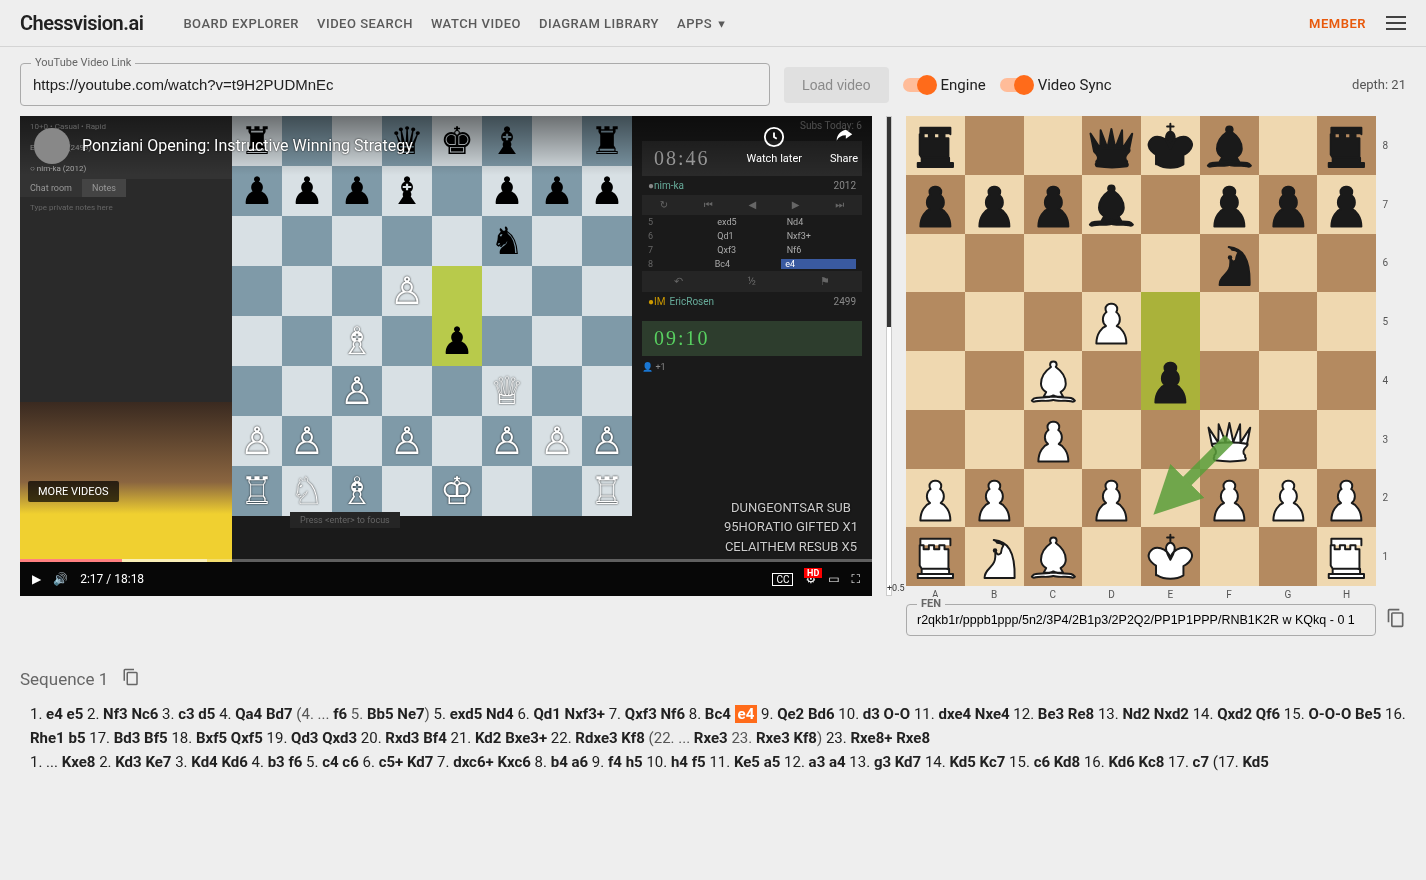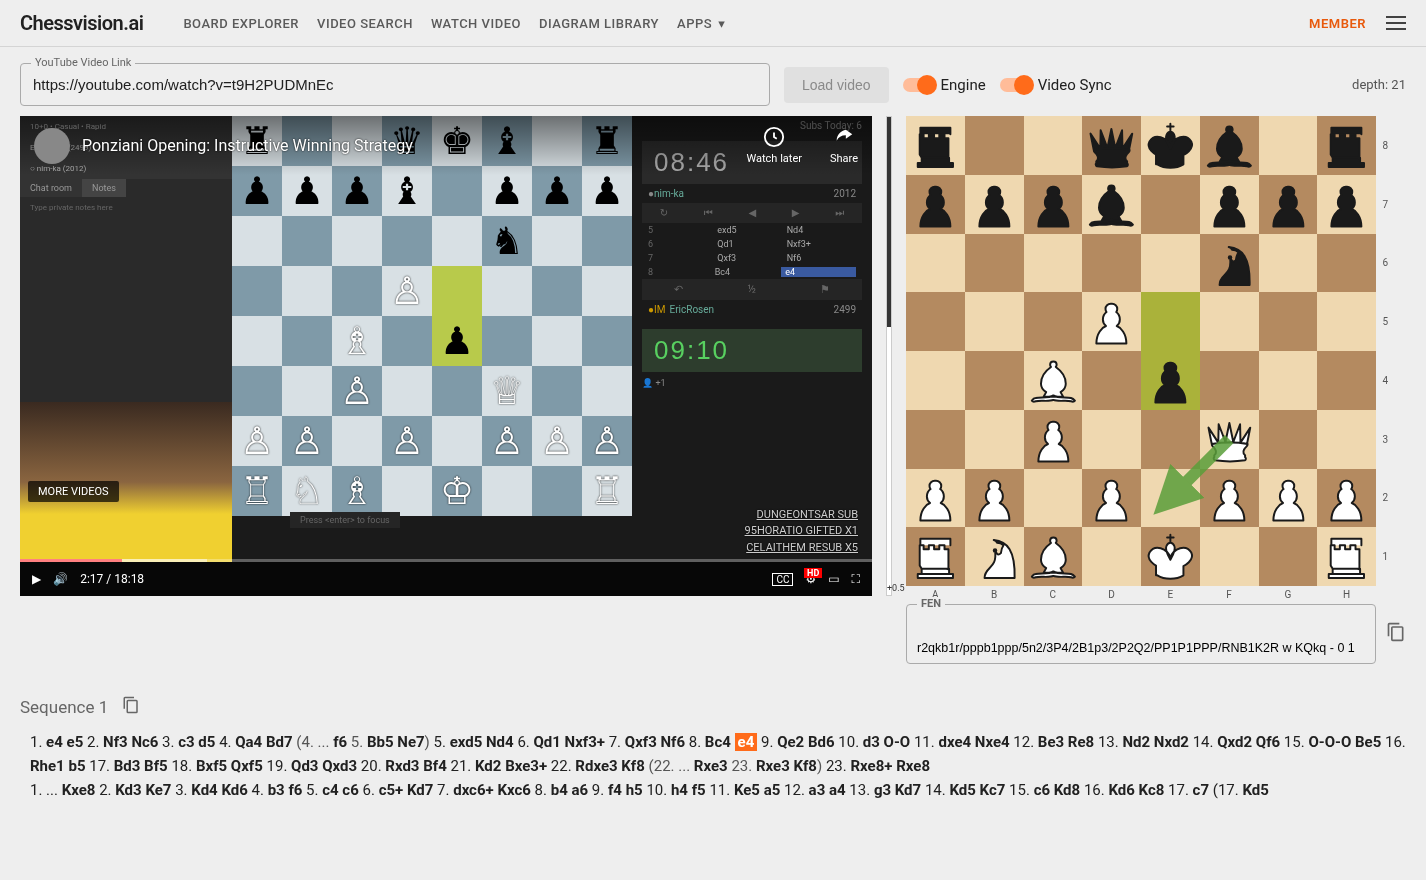--- a/index.html
+++ b/index.html
@@ -54,30 +54,30 @@
   .sq { position: absolute; width: 50px; height: 50px; }
   .sq.l { background: #d8e0e4; }
   .sq.d { background: #7f9aa8; }
   .sq.hl { background: #b8ca4b !important; }
   .piece { font-size: 38px; text-align: center; line-height: 50px; }
   .piece.w { color: #fff; text-shadow: 0 0 2px #000; }
   .piece.b { color: #000; }
 
   .vp-right { flex: 1; background: #1a1a1a; padding: 0 10px; font-size: 11px; }
   .vp-subs { text-align: right; color: #888; font-size: 10px; padding-top: 4px; }
-  .vp-clock { font-size: 26px; color: #aaa; background: #2a2a2a; padding: 6px 12px; margin-top: 10px; letter-spacing: 2px; font-family: Liberation Sans, sans-serif; }
+  .vp-clock { font-size: 20px; color: #aaa; background: #2a2a2a; padding: 6px 12px; margin-top: 10px; letter-spacing: 2px; font-family: Liberation Serif, serif; }
   .vp-clock.active { color: #58d060; background: #2d3d2d; }
   .vp-player { font-size: 10px; color: #888; padding: 4px 6px; display: flex; }
   .vp-player .name { flex: 1; color: #6a9; }
   .vp-moves { font-size: 9px; color: #aaa; }
   .vp-move-row { display: flex; padding: 2px 6px; }
   .vp-move-row span:first-child { width: 20px; color: #666; }
   .vp-move-row span { flex: 1; }
   .vp-move-row .curr { background: #3a5aa0; color: #fff; padding: 0 4px; }
-  .vp-bottom-txt { position: absolute; bottom: 40px; right: 14px; text-align: right; font-size: 11px; color: #ccc; line-height: 1.5; text-shadow: 0 0 2px #000; z-index: 6; text-decoration: underline;}
+  .vp-bottom-txt { position: absolute; bottom: 40px; right: 14px; text-align: center; font-size: 13px; color: #ccc; line-height: 1.5; text-shadow: 0 0 2px #000; z-index: 6;}
 
   .video-controls { position: absolute; bottom: 0; left: 0; right: 0; height: 34px; background: rgba(0,0,0,0.7); display: flex; align-items: center; padding: 0 12px; gap: 12px; font-size: 12px; }
   .progress-bar { position: absolute; bottom: 34px; left: 0; right: 0; height: 3px; background: rgba(255,255,255,0.3); }
   .progress-fill { width: 12%; height: 100%; background: #ff0000; }
   .progress-loaded { position:absolute; left:0; width: 22%; height: 100%; background: rgba(255,255,255,0.5); }
   .vc-spacer { flex: 1; }
   .cc-badge { border: 1px solid #fff; padding: 0 3px; font-size: 10px; }
   .hd-badge { background: #ff0000; color: #fff; padding: 0 3px; font-size: 9px; font-weight: bold; position: relative; }
   .gear-icon { position: relative; }
   .gear-icon .hd-badge { position: absolute; top: -4px; right: -6px; }
@@ -95,21 +95,21 @@
   .ana-sq.d { background: #b48a60; }
   .ana-sq.hl { background: #aab23a !important; }
   .ana-piece { width: 58.75px; height: 58.75px; position: absolute; pointer-events: none; }
   .ana-coord-file { position: absolute; bottom: -14px; font-size: 10px; color: #555; width: 58.75px; text-align: center; }
   .ana-coord-rank { position: absolute; right: -12px; font-size: 10px; color: #555; height: 58.75px; display:flex; align-items:center; }
   .ana-arrow { position: absolute; pointer-events: none; }
 
   .fen-row { display: flex; align-items: center; gap: 10px; margin-top: 18px; }
   .fen-fieldset { position: relative; border: 1px solid #aaa; border-radius: 4px; width: 470px; }
   .fen-legend { position: absolute; top: -8px; left: 10px; background: #eeeeee; padding: 0 4px; font-size: 11px; color: #666; font-weight: bold; }
-  .fen-input { width: 100%; border: none; outline: none; background: transparent; padding: 8px 10px; font-size: 12.5px; margin-top: 28px; }
+  .fen-input { width: 100%; border: none; outline: none; background: transparent; padding: 8px 10px; font-size: 12.5px; }
   .copy-icon { cursor: pointer; color: #666; }
 
   
   .sequences { padding: 20px 20px; }
   .seq-header { display: flex; align-items: center; gap: 14px; margin-bottom: 12px; margin-top: 12px; }
   .seq-title { font-size: 17px; color: #666; }
   .moves-block { font-size: 15px; line-height: 1.6; color: #212121; margin-left: 10px;}
   .mv { font-weight: 700; }
   .mv.hl { background: #ff6b1a; color: #fff; padding: 0 3px; }
   .mv-paren { color: #555; }

